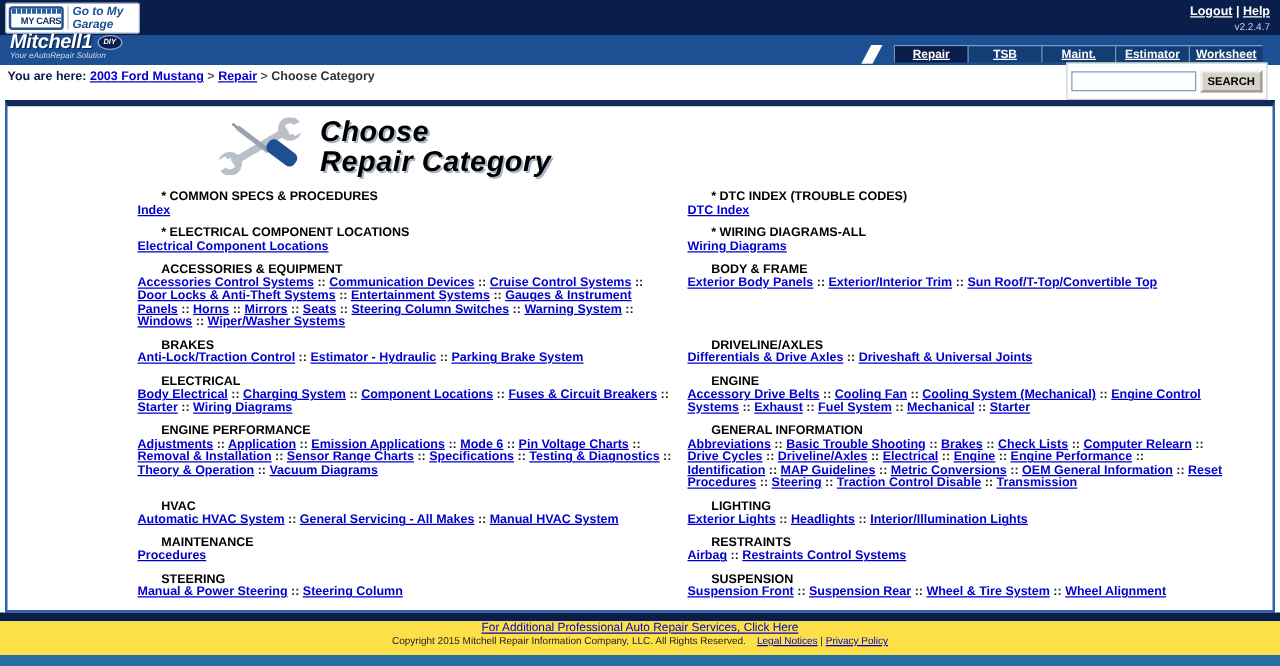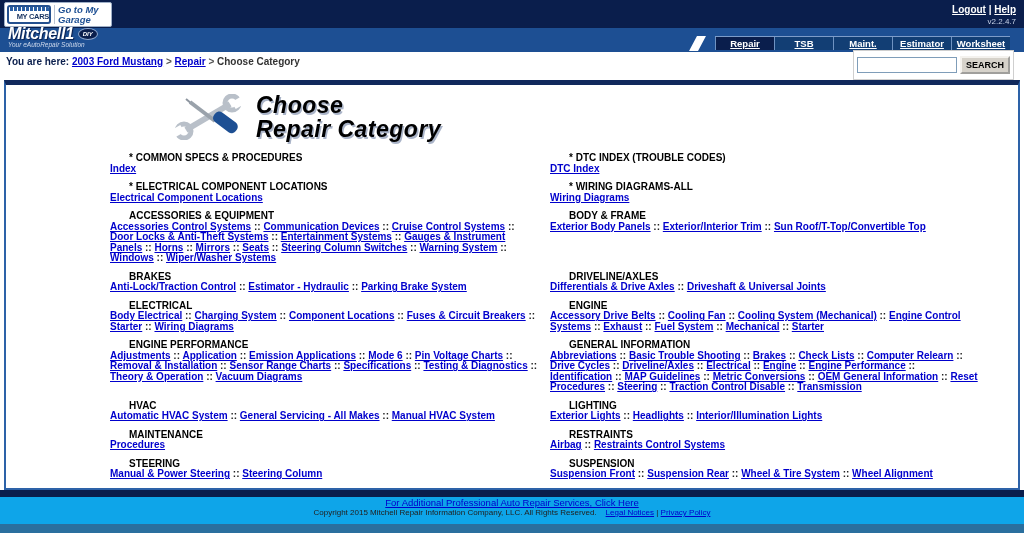--- a/index.html
+++ b/index.html
@@ -70,21 +70,21 @@
 
   .cat-table { margin:12px 0 0 104px; border-collapse:collapse; }
   .cat-cell { width:440px; vertical-align:top; padding:0 10px 8px 0; }
   .cat-head { font-size:10px; font-weight:bold; color:#000; line-height:10.5px;margin-left:19px; }
   .cat-links { font-size:10px; font-weight:bold; line-height:10.5px; }
   .cat-link { color:#0000cc; text-decoration:underline; }
   .sep { color:#222; text-decoration:none; }
 
   
   .footer-navy { height:7px; background:#0a1e4c; }
-  .footer { height:27px; background:#0ea5e9; text-align:center; padding-top:1px; }
+  .footer { height:27px; background:#fde047; text-align:center; padding-top:1px; }
   .footer-line1 { font-size:9.5px; line-height:10px; }
   .footer-line1 a { color:#0000cc; text-decoration:underline; }
   .footer-line2 { font-size:8px; line-height:9px; color:#222; }
   .footer-line2 a { color:#0000cc; text-decoration:underline; font-weight:normal; }
   .footer-line3 { font-size:10px; line-height:8px; font-weight:bold; }
   .footer-line3 a { color:#0000cc; text-decoration:underline; }
   .footer-teal { height:9px; background:#2a6f9e; }
 </style>
 </head>
 <body>

